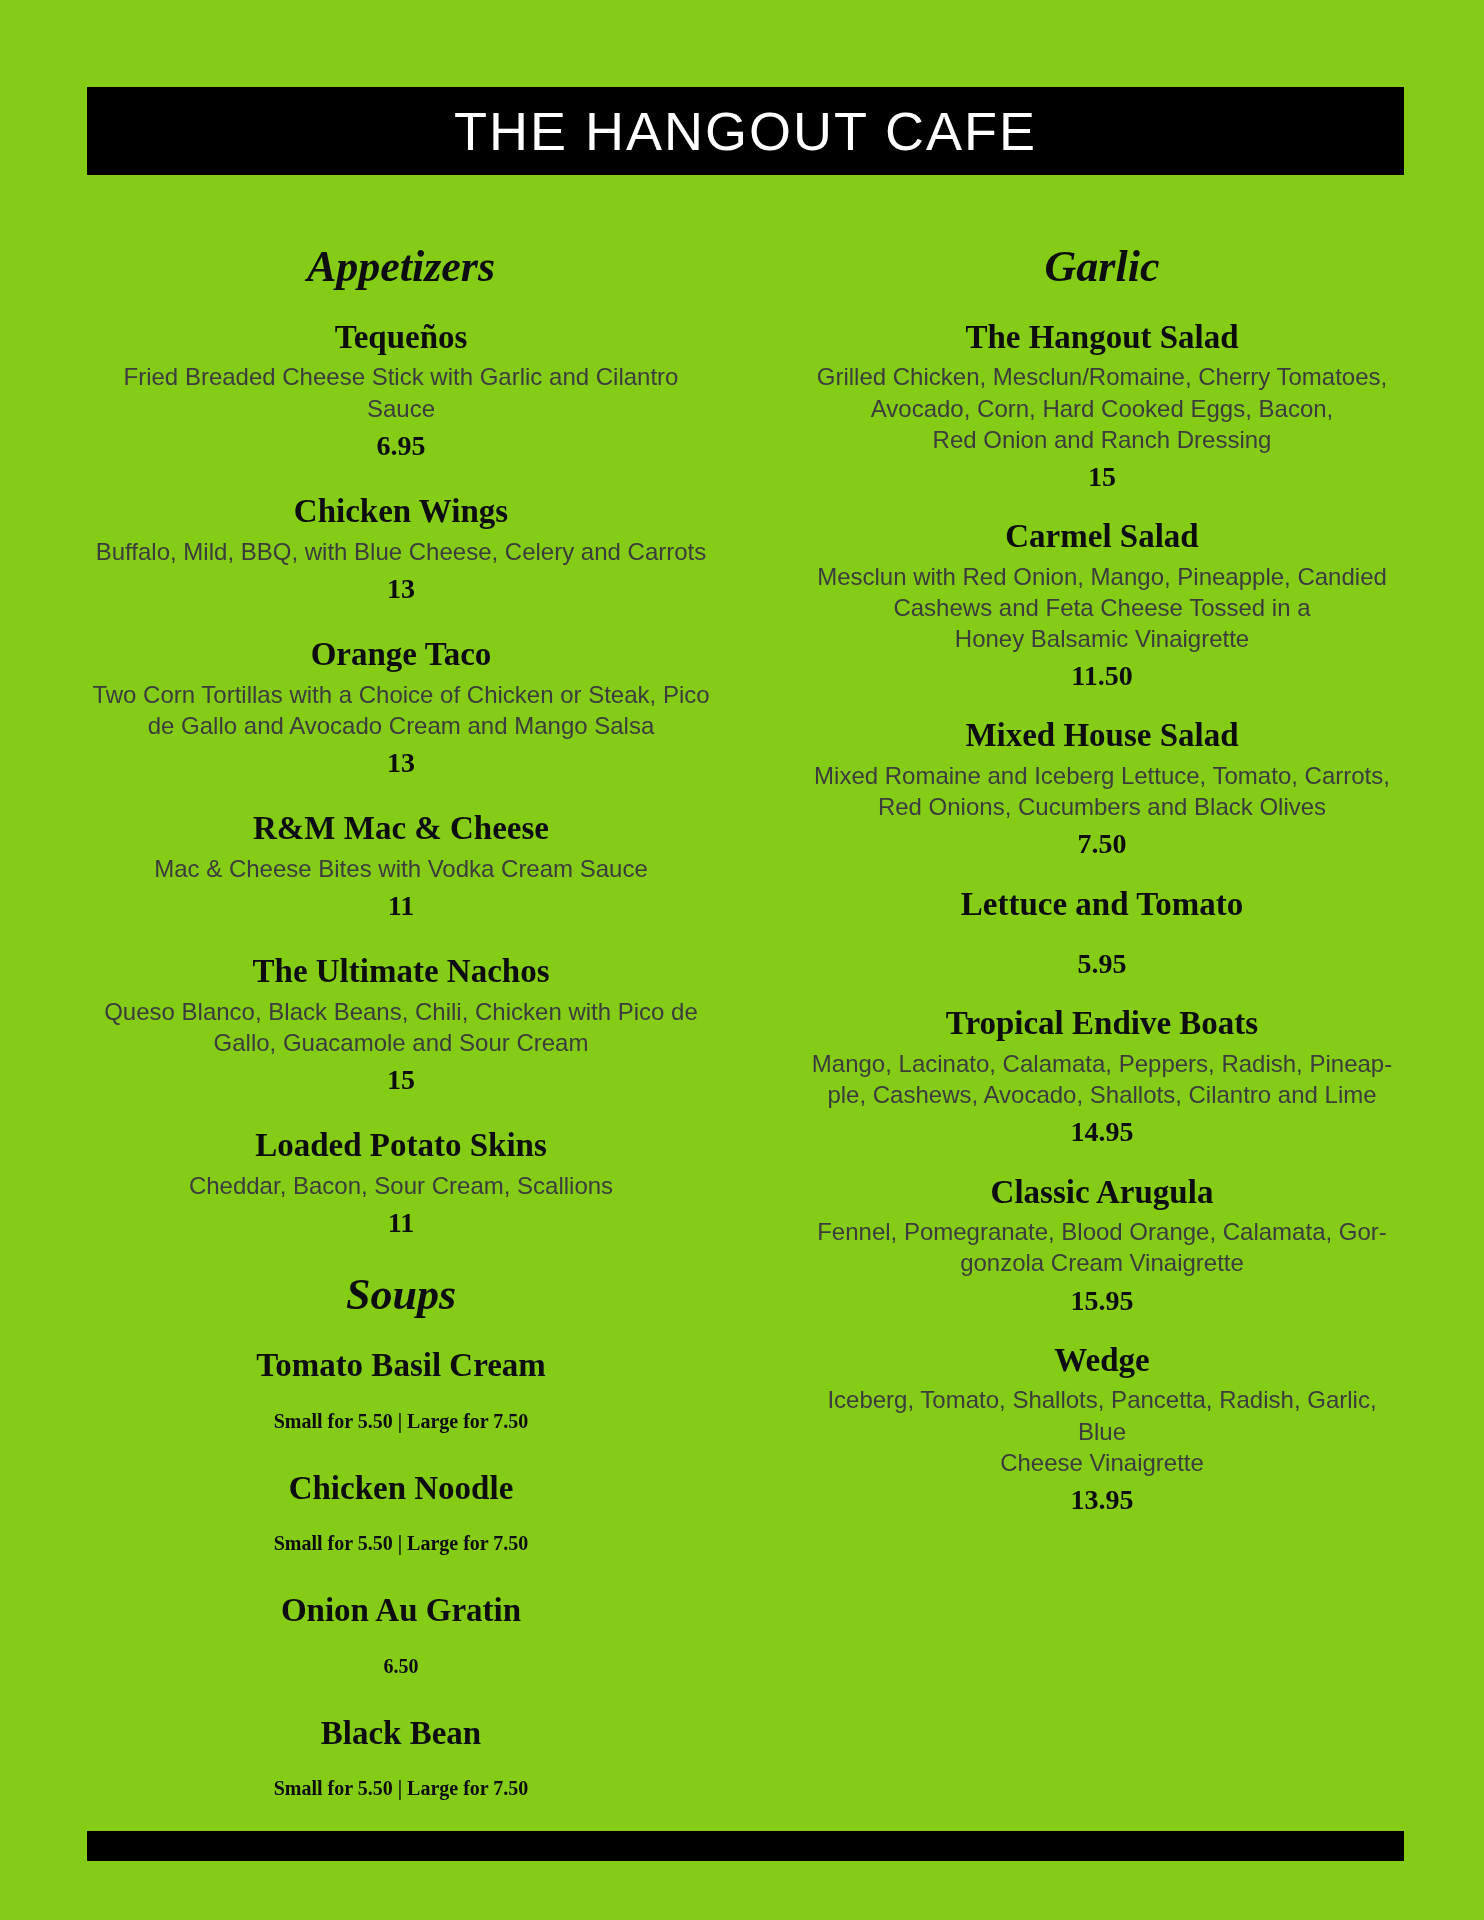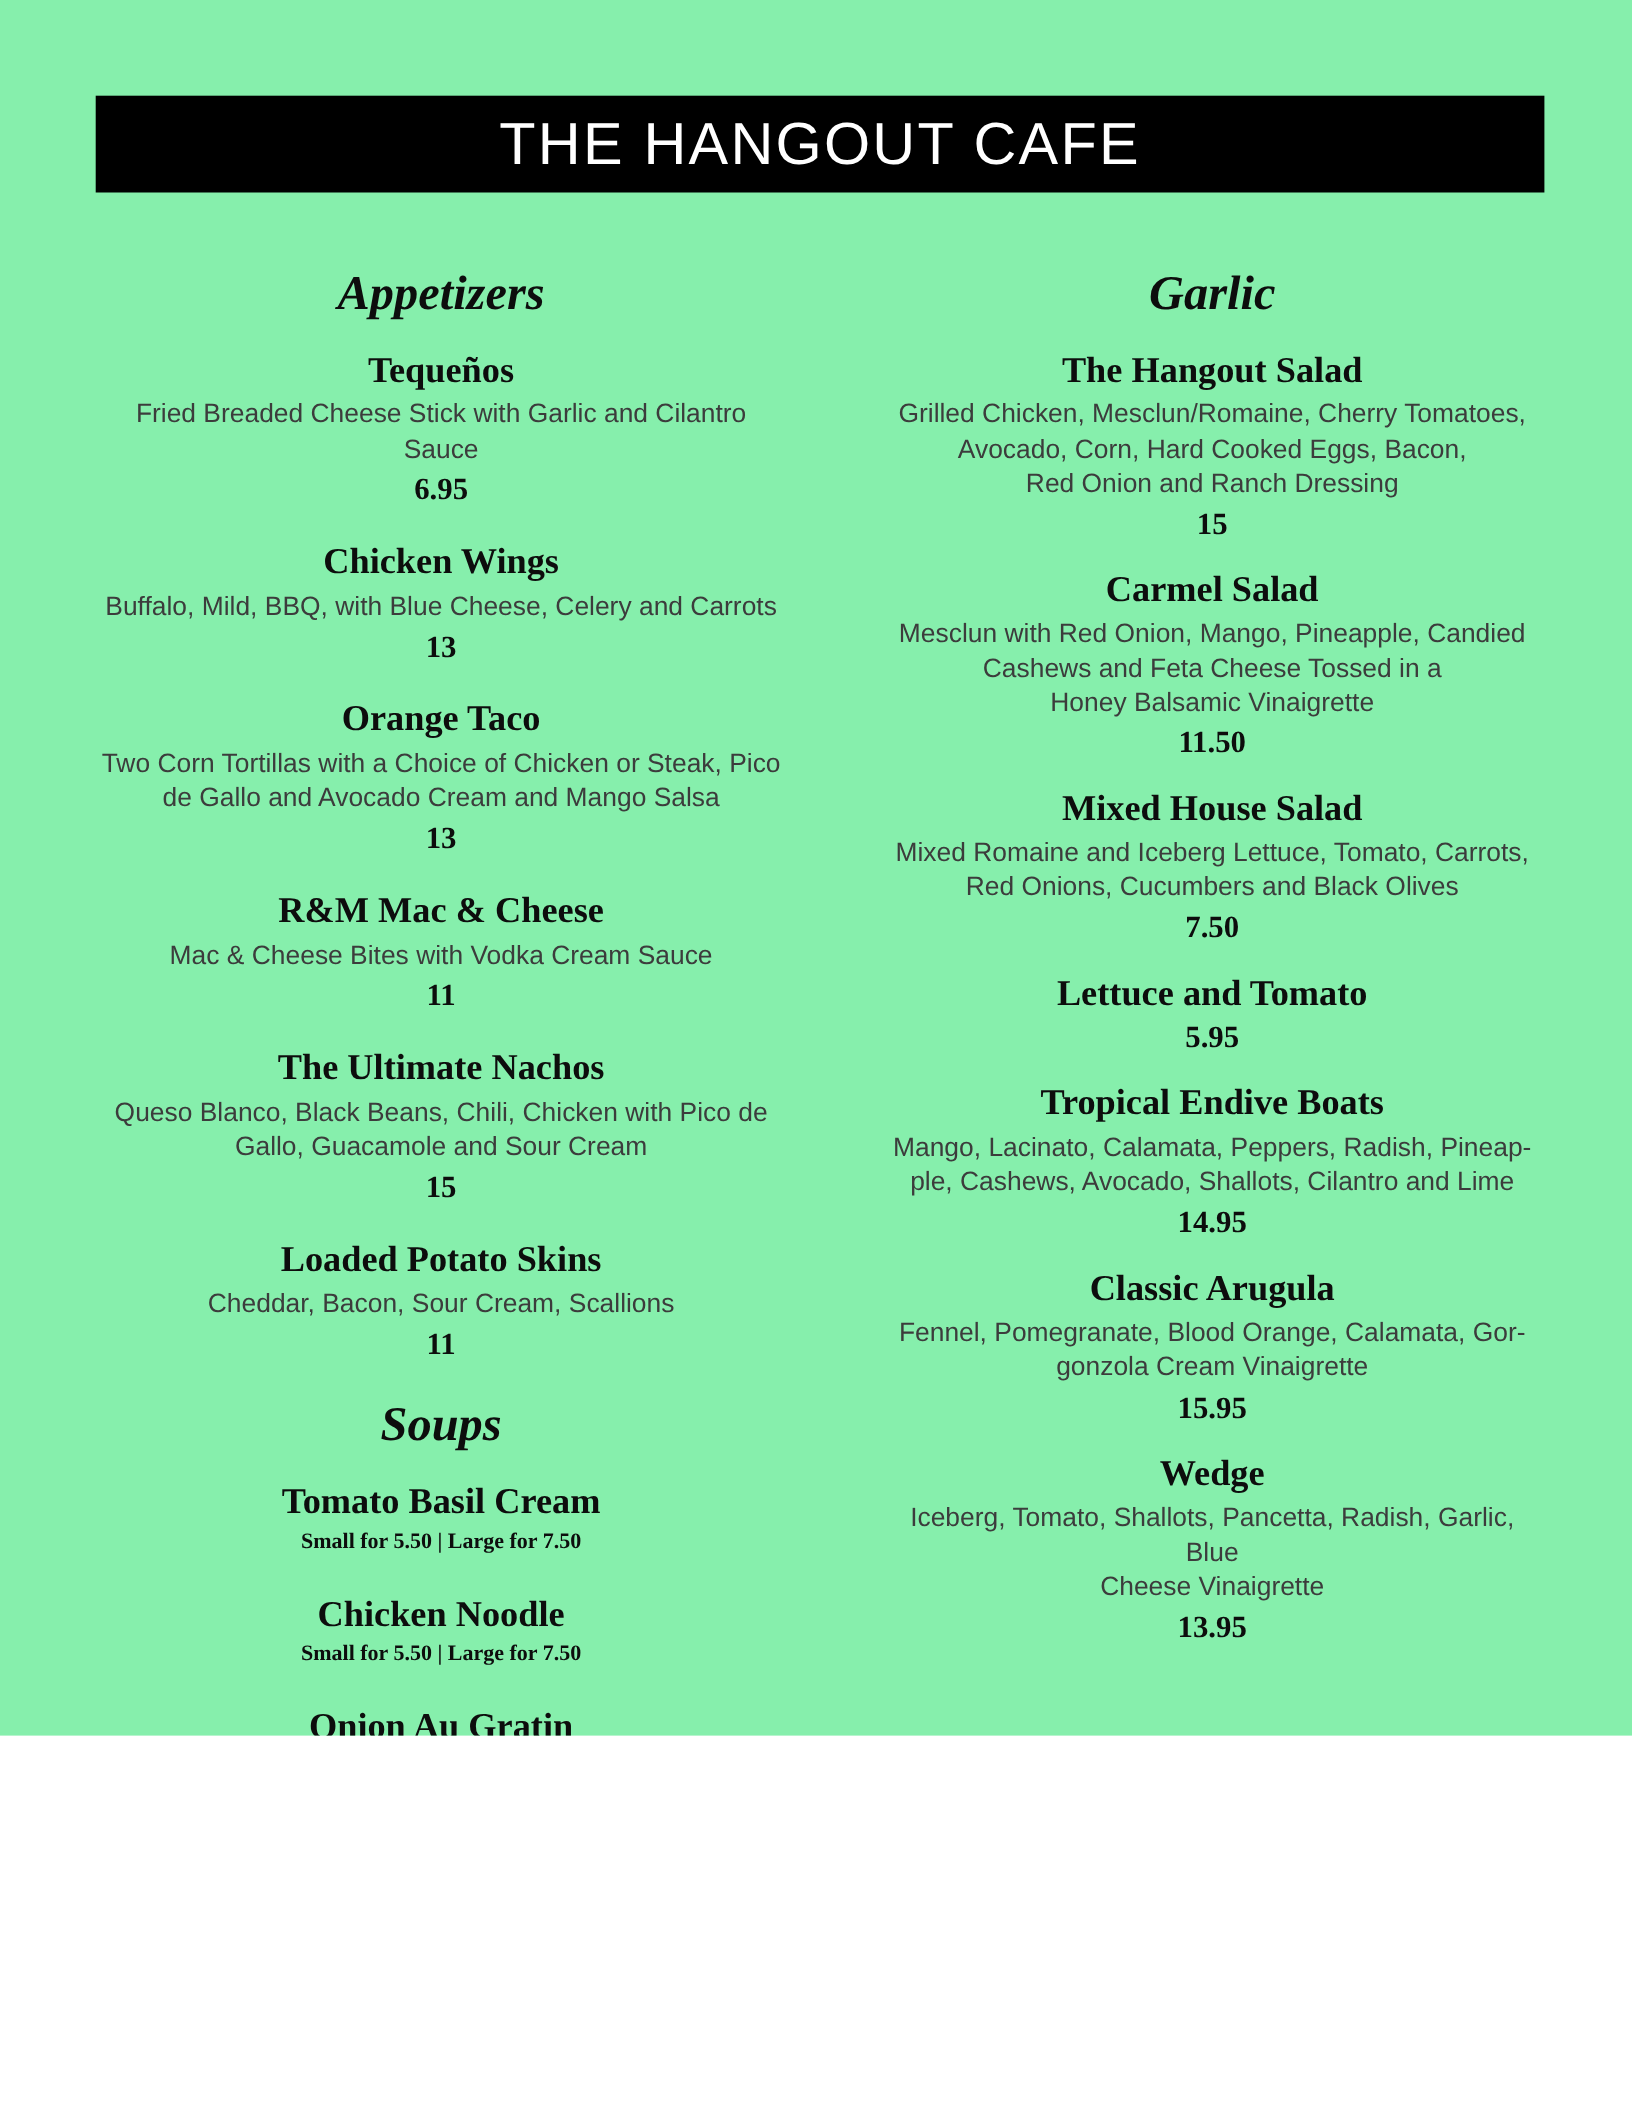--- a/index.html
+++ b/index.html
@@ -1,20 +1,20 @@
 <!DOCTYPE html>
 <html><head>
 <meta charset="utf-8">
 <style>
   html, body { margin: 0; padding: 0; background: #ffffff; }
   .page {
     position: relative;
     width: 1484px;
-    height: 1578px;
-    background: #86efac;
+    height: 1920px;
+    background: #84cc16;
     font-family: "Liberation Serif", serif;
     color: #111111;
     overflow: hidden;
   }
 
   
   .band {
     position: absolute;
     left: 87px;
     width: 1317px;
@@ -83,21 +83,21 @@
     margin-bottom: 4px;
   }
   .item-price {
     font-size: 28px;
     font-weight: 700;
     line-height: 1.15;
     margin-top: 6px;
     color: #0d0d0d;
   }
   .sec-soups .item-price { margin-top: 14px; font-size: 20px; }
-  .menu-item.no-desc .item-price { margin-top: 4px; }
+  .menu-item.no-desc .item-price { margin-top: 24px; }
 </style>
 </head>
 <body>
 
 <div class="page">
 
   <div class="band band-header">
     <div class="page-title">THE HANGOUT CAFE</div>
   </div>
 

